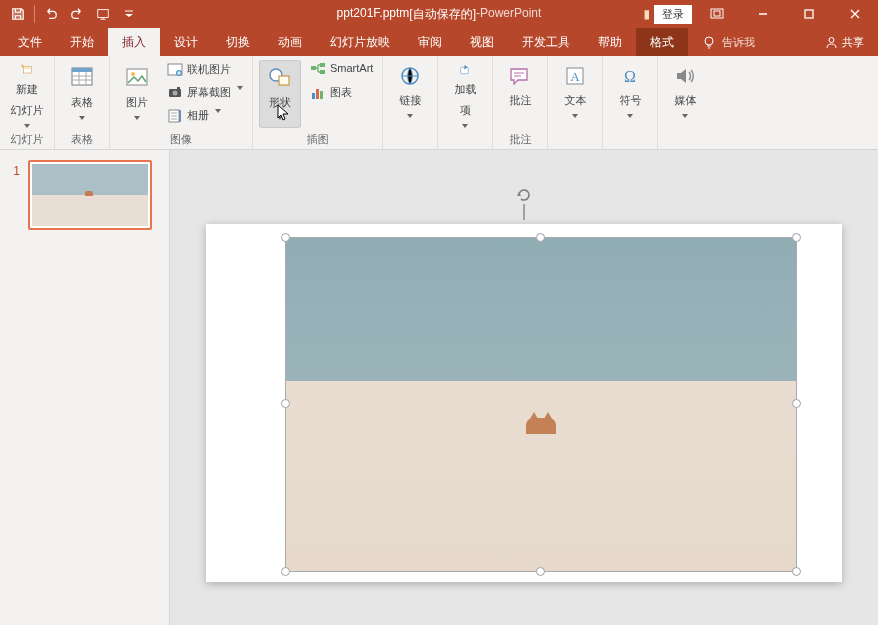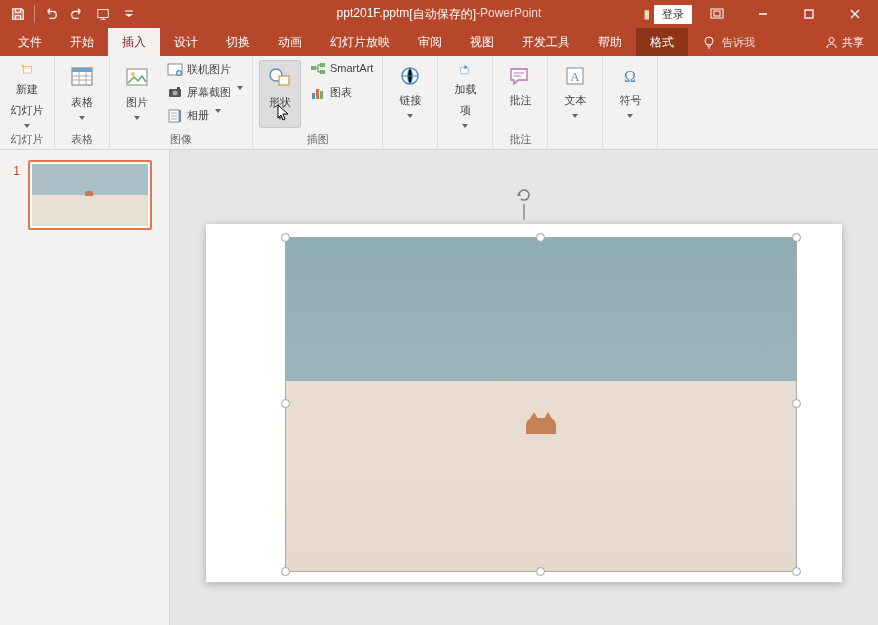--- a/index.html
+++ b/index.html
@@ -329,20 +329,33 @@
         <svg width="24" height="24" viewBox="0 0 24 24">
             <text x="12" y="18" text-anchor="middle" font-size="16" font-family="serif" fill="#4f8bc3">Ω</text>
           </svg>
         <div class="cap">符号</div>
         <span class="caret"></span>
       </div>
     </div>
     <div class="lbl"></div>
   </div>
 
+  <div class="group" style="border-right:none">
+    <div class="body">
+      <div class="bigbtn">
+        <svg width="24" height="24" viewBox="0 0 24 24">
+            <path fill="#888" d="M4 9h4l5-4v14l-5-4H4z"></path>
+            <path fill="none" stroke="#888" stroke-width="1.4" d="M16 8c2 2 2 6 0 8M18 6c3 3 3 9 0 12"></path>
+          </svg>
+        <div class="cap">媒体</div>
+        <span class="caret"></span>
+      </div>
+    </div>
+    <div class="lbl"></div>
+  </div>
 </div>
 
 <div class="workspace">
   <div class="thumbs">
     <div class="thumbrow">
       <div class="num">1</div>
       <div class="thumbbox">
         <div class="thumbcontent">
             <div class="sky"></div>
             <div class="sand"></div>

